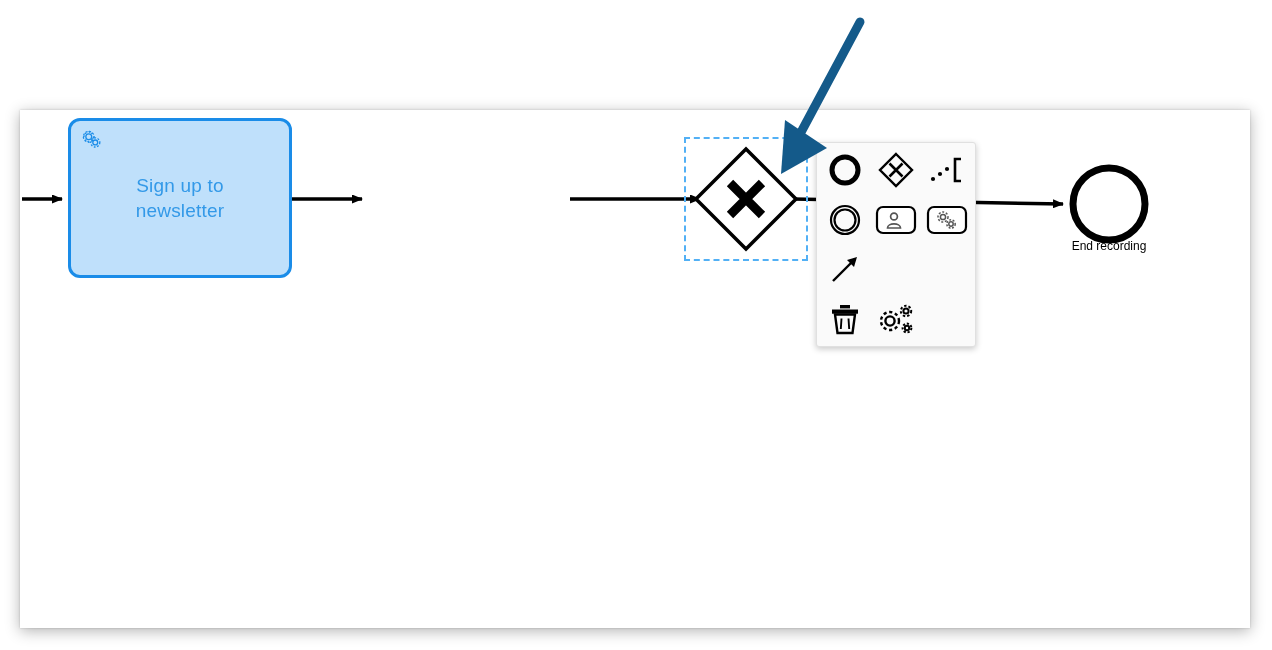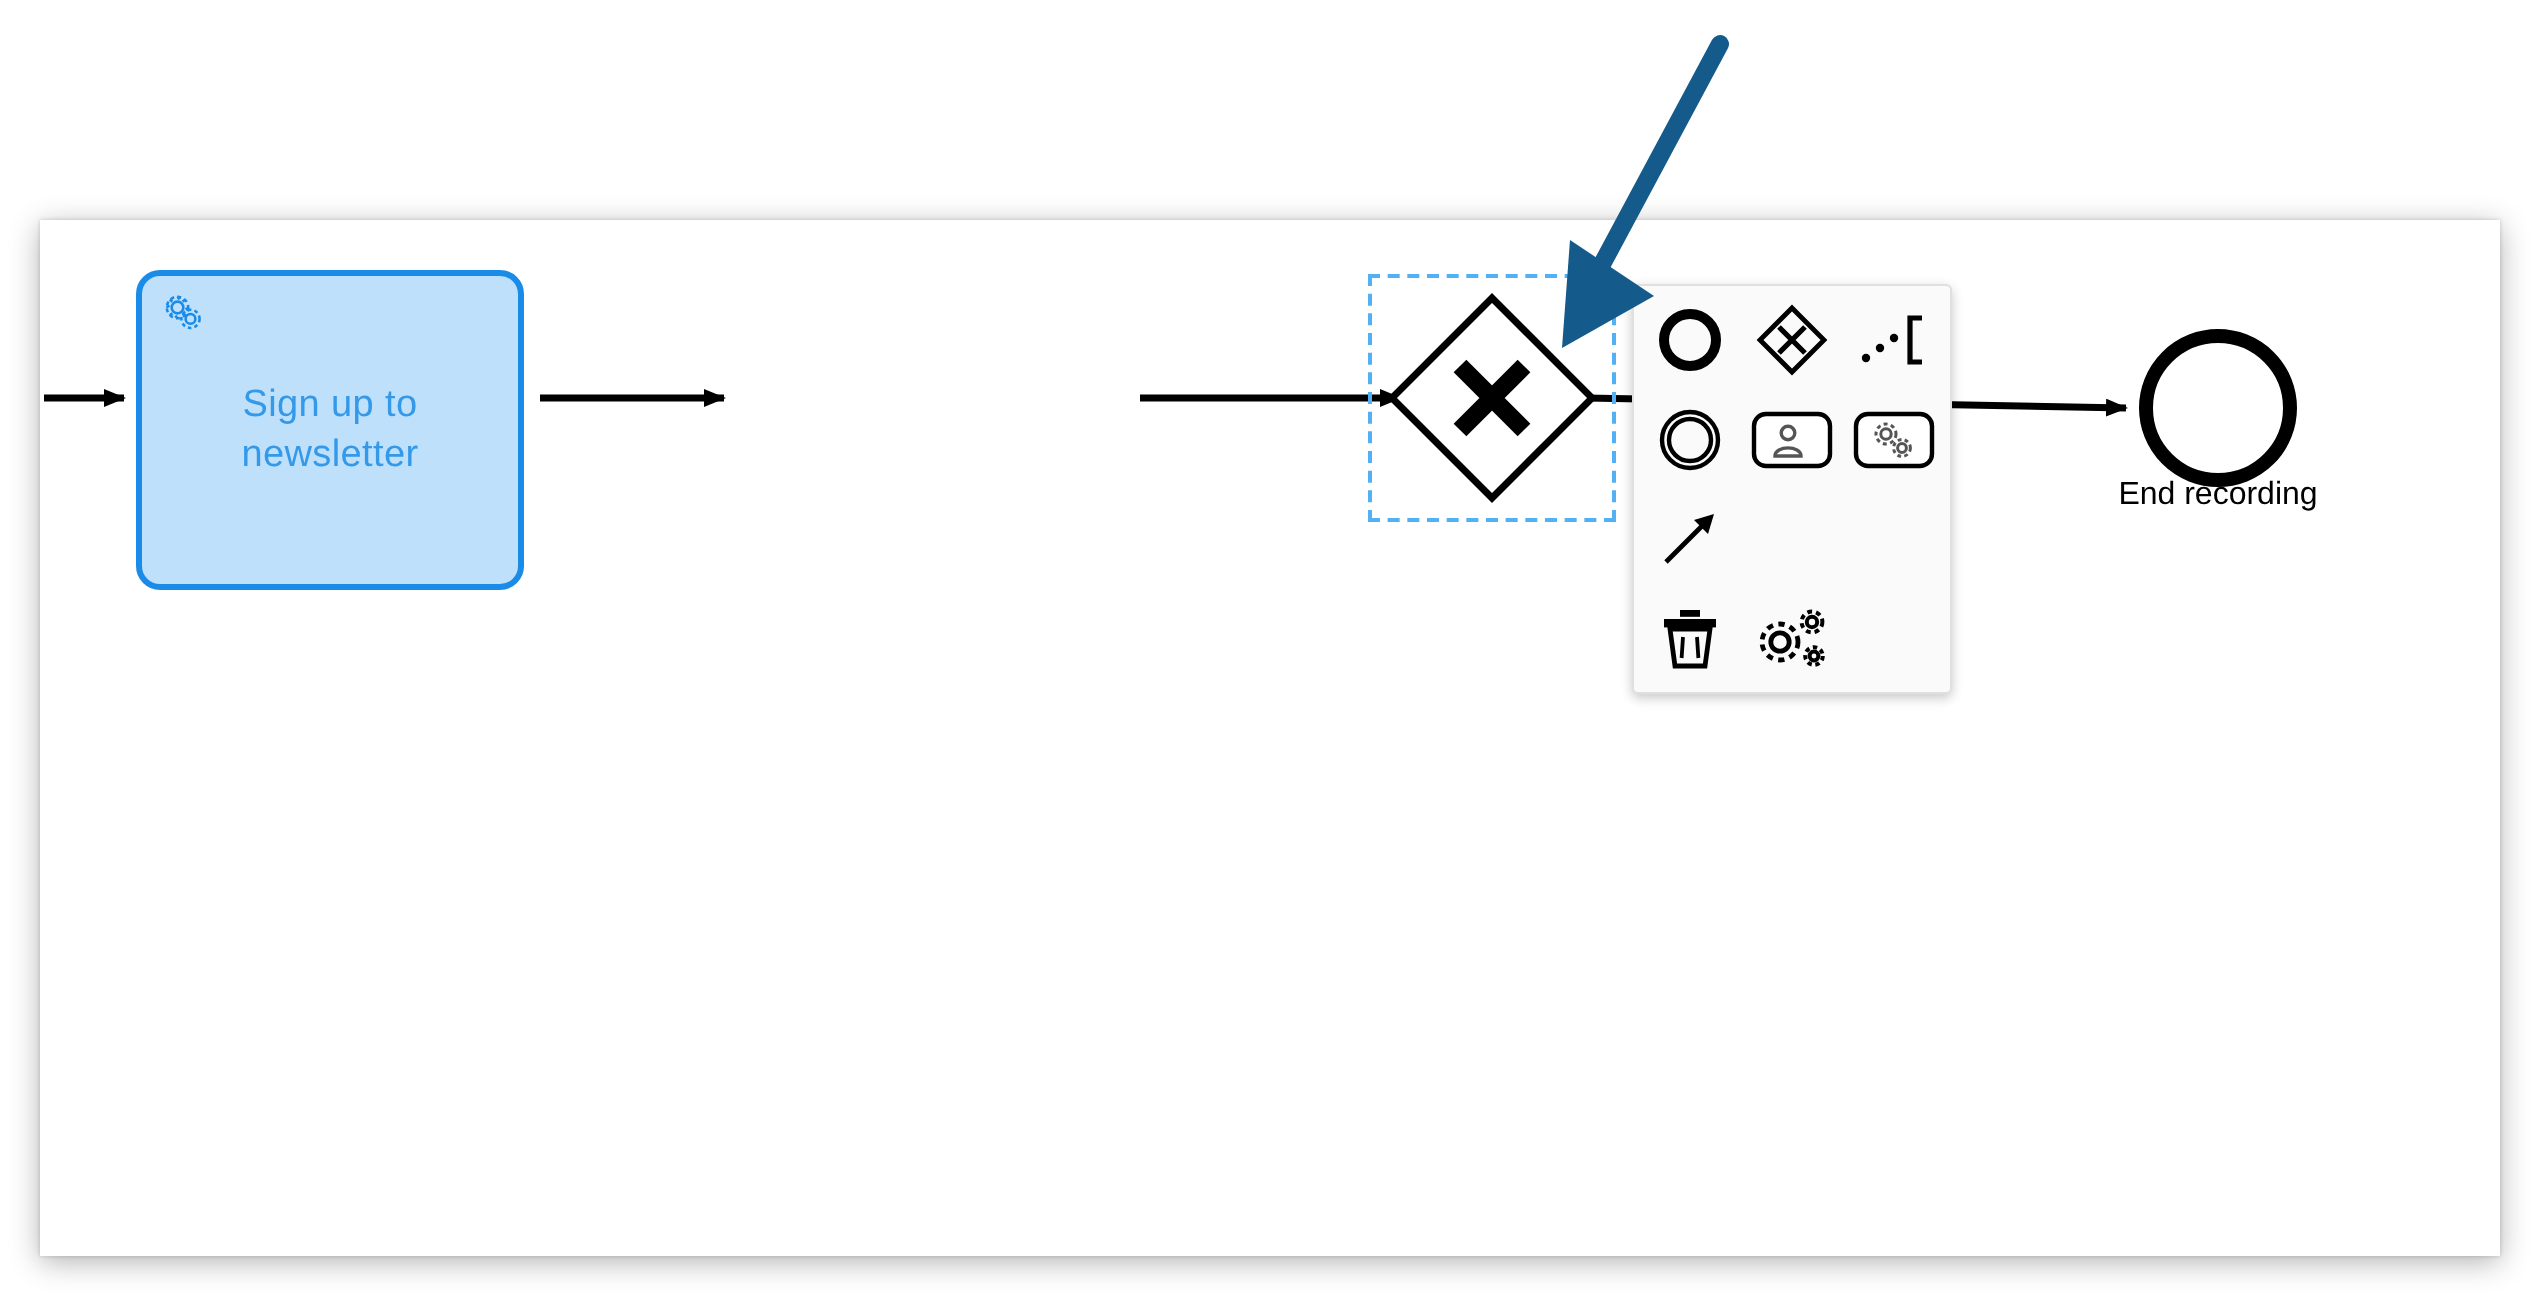--- a/index.html
+++ b/index.html
@@ -89,21 +89,21 @@
   .end-event {
     position: absolute;
   }
   .end-event-label {
     position: absolute;
     left: 50%;
     transform: translateX(-50%);
     top: 76px;
     white-space: nowrap;
     color: #000000;
-    font-size: 16px;
+    font-size: 12px;
   }
 
   
   .flow {
     position: absolute;
   }
 
   
   .context-pad {
     position: absolute;
@@ -160,21 +160,21 @@
 
       <line x1="22" y1="199" x2="62" y2="199" stroke="#000000" stroke-width="3.5" marker-end="url(#arrowhead)"></line>
 
       <line x1="270" y1="199" x2="362" y2="199" stroke="#000000" stroke-width="3.5" marker-end="url(#arrowhead)"></line>
 
       <line x1="570" y1="199" x2="700" y2="199" stroke="#000000" stroke-width="3.5" marker-end="url(#arrowhead)"></line>
 
       <line x1="793" y1="199" x2="1063" y2="204" stroke="#000000" stroke-width="3.5" marker-end="url(#arrowhead)"></line>
     </svg>
 
-    <div class="bpmn-task" style="left:68px;top:135px;width:194px;height:160px">
+    <div class="bpmn-task" style="left:68px;top:118px;width:224px;height:160px">
       <svg class="task-type-icon" viewBox="0 0 32 32">
         <g fill="none" stroke="#1a8ce8" stroke-width="1.6">
           <circle cx="12" cy="12" r="3.6"></circle>
           <path d="M12 5.2 L13.3 7.0 M12 18.8 L10.7 17.0 M5.2 12 L7.0 10.7 M18.8 12 L17.0 13.3
                    M7.2 7.2 L8.9 8.4 M16.8 16.8 L15.1 15.6 M7.2 16.8 L8.9 15.6 M16.8 7.2 L15.1 8.4"></path>
           <circle cx="12" cy="12" r="6.6" stroke-dasharray="2.4 2.0"></circle>
           <circle cx="20" cy="19" r="3.0"></circle>
           <circle cx="20" cy="19" r="5.6" stroke-dasharray="2.2 1.9"></circle>
         </g>
       </svg>

